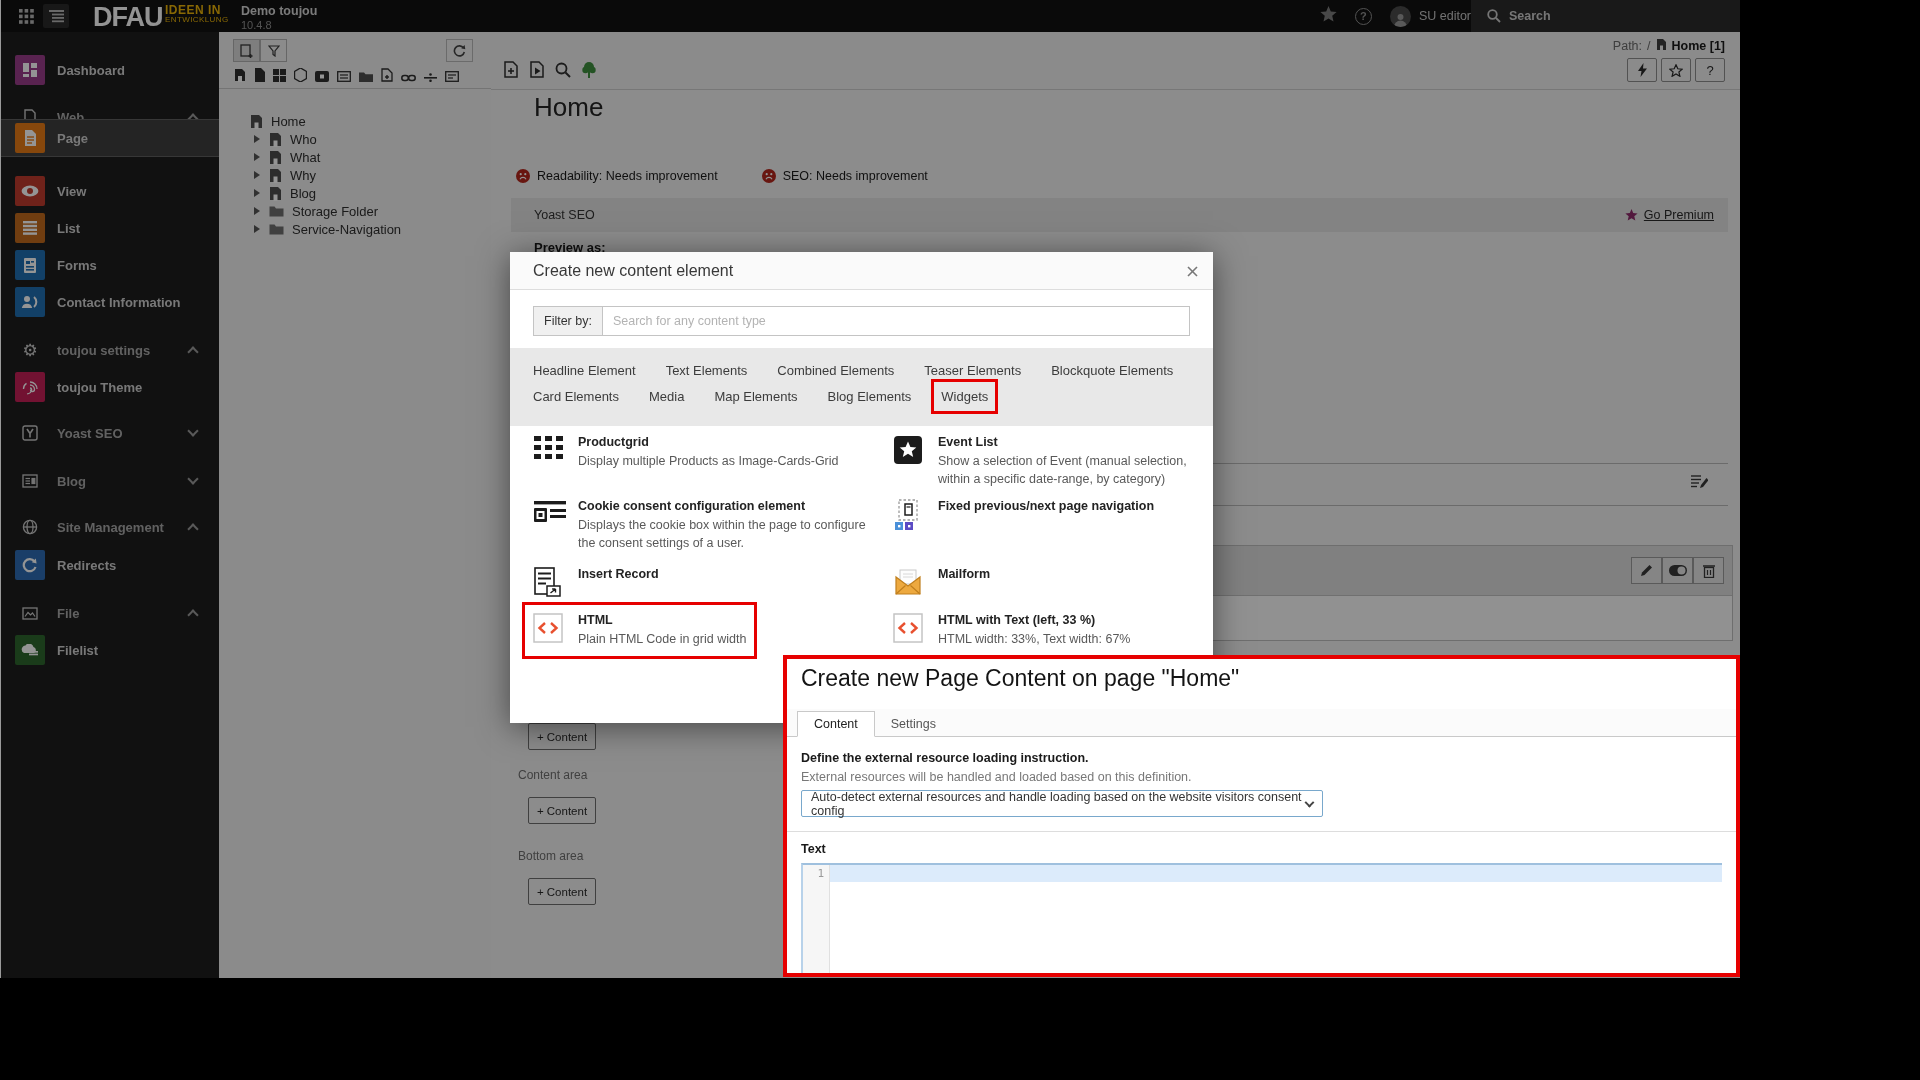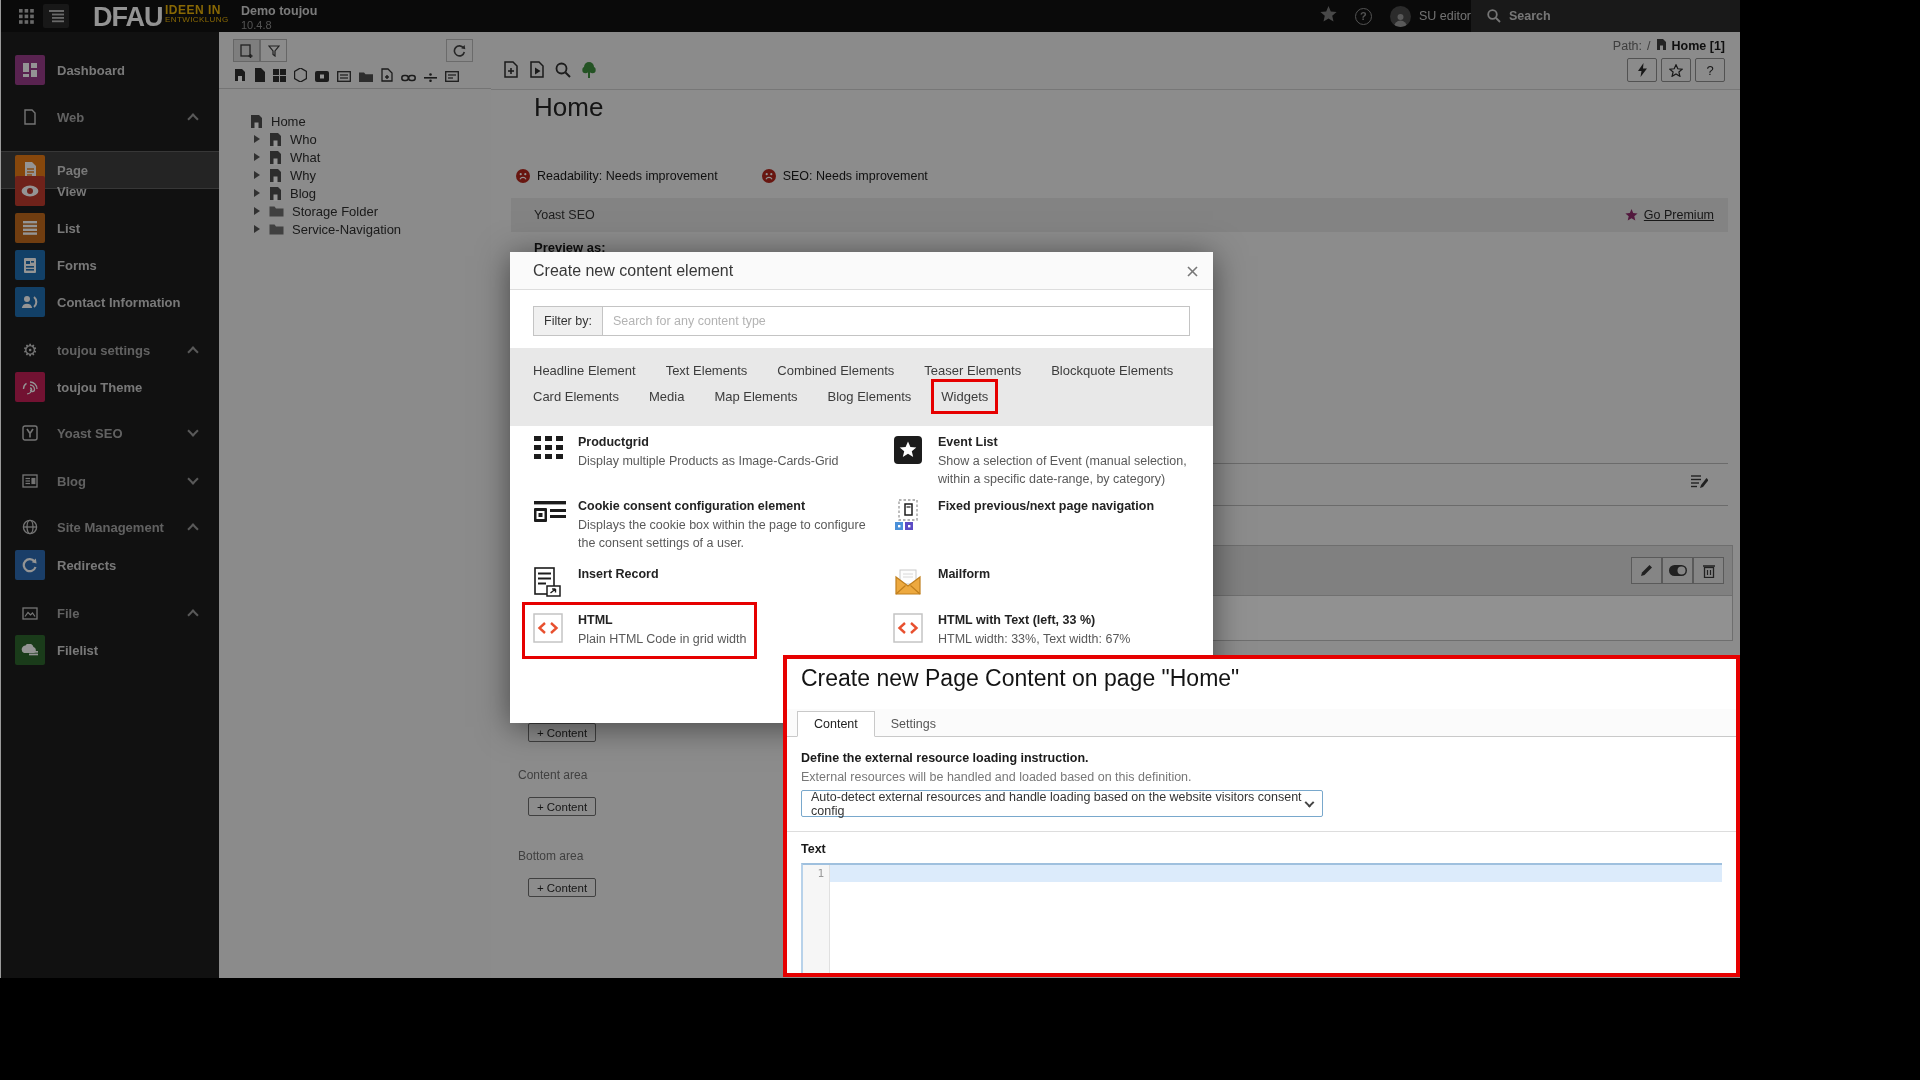--- a/index.html
+++ b/index.html
@@ -63,21 +63,21 @@
   #yoast-bar { position:absolute; left:20px; top:166px; width:1217px; height:34px; background:#e2e2e2; display:flex; align-items:center; justify-content:space-between; padding:0 14px 0 23px; font-size:12.5px; color:#333; }
   #go-premium { display:flex; align-items:center; gap:6px; }
   #go-premium span { text-decoration:underline; color:#2a2a2a; }
   #preview-label { position:absolute; left:43px; top:208px; font-size:13px; font-weight:700; color:#1a1a1a; }
   .hline { position:absolute; left:20px; width:1217px; border-top:1px solid #b8b8b8; }
   #editnote { position:absolute; left:1200px; top:442px; }
   #element-panel { position:absolute; left:20px; top:513px; width:1222px; height:96px; border:1px solid #bdbdbd; background:#fafafa; }
   #element-panel .ep-head { height:50px; background:#dcdcdc; border-bottom:1px solid #c2c2c2; position:relative; }
   #ep-btns { position:absolute; right:8px; top:11px; display:flex; }
   .ep-btn { width:31px; height:27px; border:1px solid #9c9c9c; display:flex; align-items:center; justify-content:center; background:#e6e6e6; }
-  .add-content { position:absolute; left:37px; width:68px; height:19px; border:1px solid #6f6f6f; border-radius:2px; font-size:11.5px; color:#2a2a2a; display:flex; align-items:center; justify-content:center; background:transparent; }
+  .add-content { position:absolute; left:37px; width:68px; height:27px; border:1px solid #6f6f6f; border-radius:2px; font-size:11.5px; color:#2a2a2a; display:flex; align-items:center; justify-content:center; background:transparent; }
   .area-label { position:absolute; left:27px; font-size:12px; color:#6e6e6e; }
 
   
   #backdrop { position:absolute; left:0; top:0; width:1740px; height:978px; background:rgba(0,0,0,0.42); z-index:50; }
 
   
   #modal { position:absolute; left:510px; top:252px; width:703px; height:471px; background:#fff; z-index:60; box-shadow:0 4px 30px rgba(0,0,0,0.5); overflow:hidden; }
   #modal-header { position:absolute; left:0; top:0; width:703px; height:38px; background:#fafafa; border-bottom:1px solid #dddddd; display:flex; align-items:center; }
   #modal-title { margin-left:23px; font-size:16px; color:#383838; }
   #modal-close { position:absolute; right:12px; top:10px; width:18px; height:18px; display:flex; align-items:center; justify-content:center; cursor:pointer; }
@@ -200,21 +200,21 @@
     <div class="sb-row" style="top:67px;">
       <span class="sb-small">
         <svg width="14" height="16" viewBox="0 0 14 16">
             <path d="M2 1 h7 l3 3 v11 h-10 z" fill="none" stroke="#c9c9c9" stroke-width="1.4"></path>
           </svg>
       </span>
       <span class="sb-label sb-sec-label">Web</span>
       <span class="chev chev-up"></span>
     </div>
 
-    <div class="sb-row sb-active" style="top:120px;">
+    <div class="sb-row sb-active" style="top:88px;">
       <span class="sb-tile" style="background:#e77b16;">
         <svg width="16" height="18" viewBox="0 0 16 18">
             <path d="M3 1 h7 l4 4 v12 h-11 z" fill="#fff"></path>
             <g stroke="#e77b16" stroke-width="1.4">
               <line x1="5" y1="8" x2="12" y2="8"></line>
               <line x1="5" y1="11" x2="12" y2="11"></line>
               <line x1="5" y1="14" x2="10" y2="14"></line>
             </g>
           </svg>
       </span>

